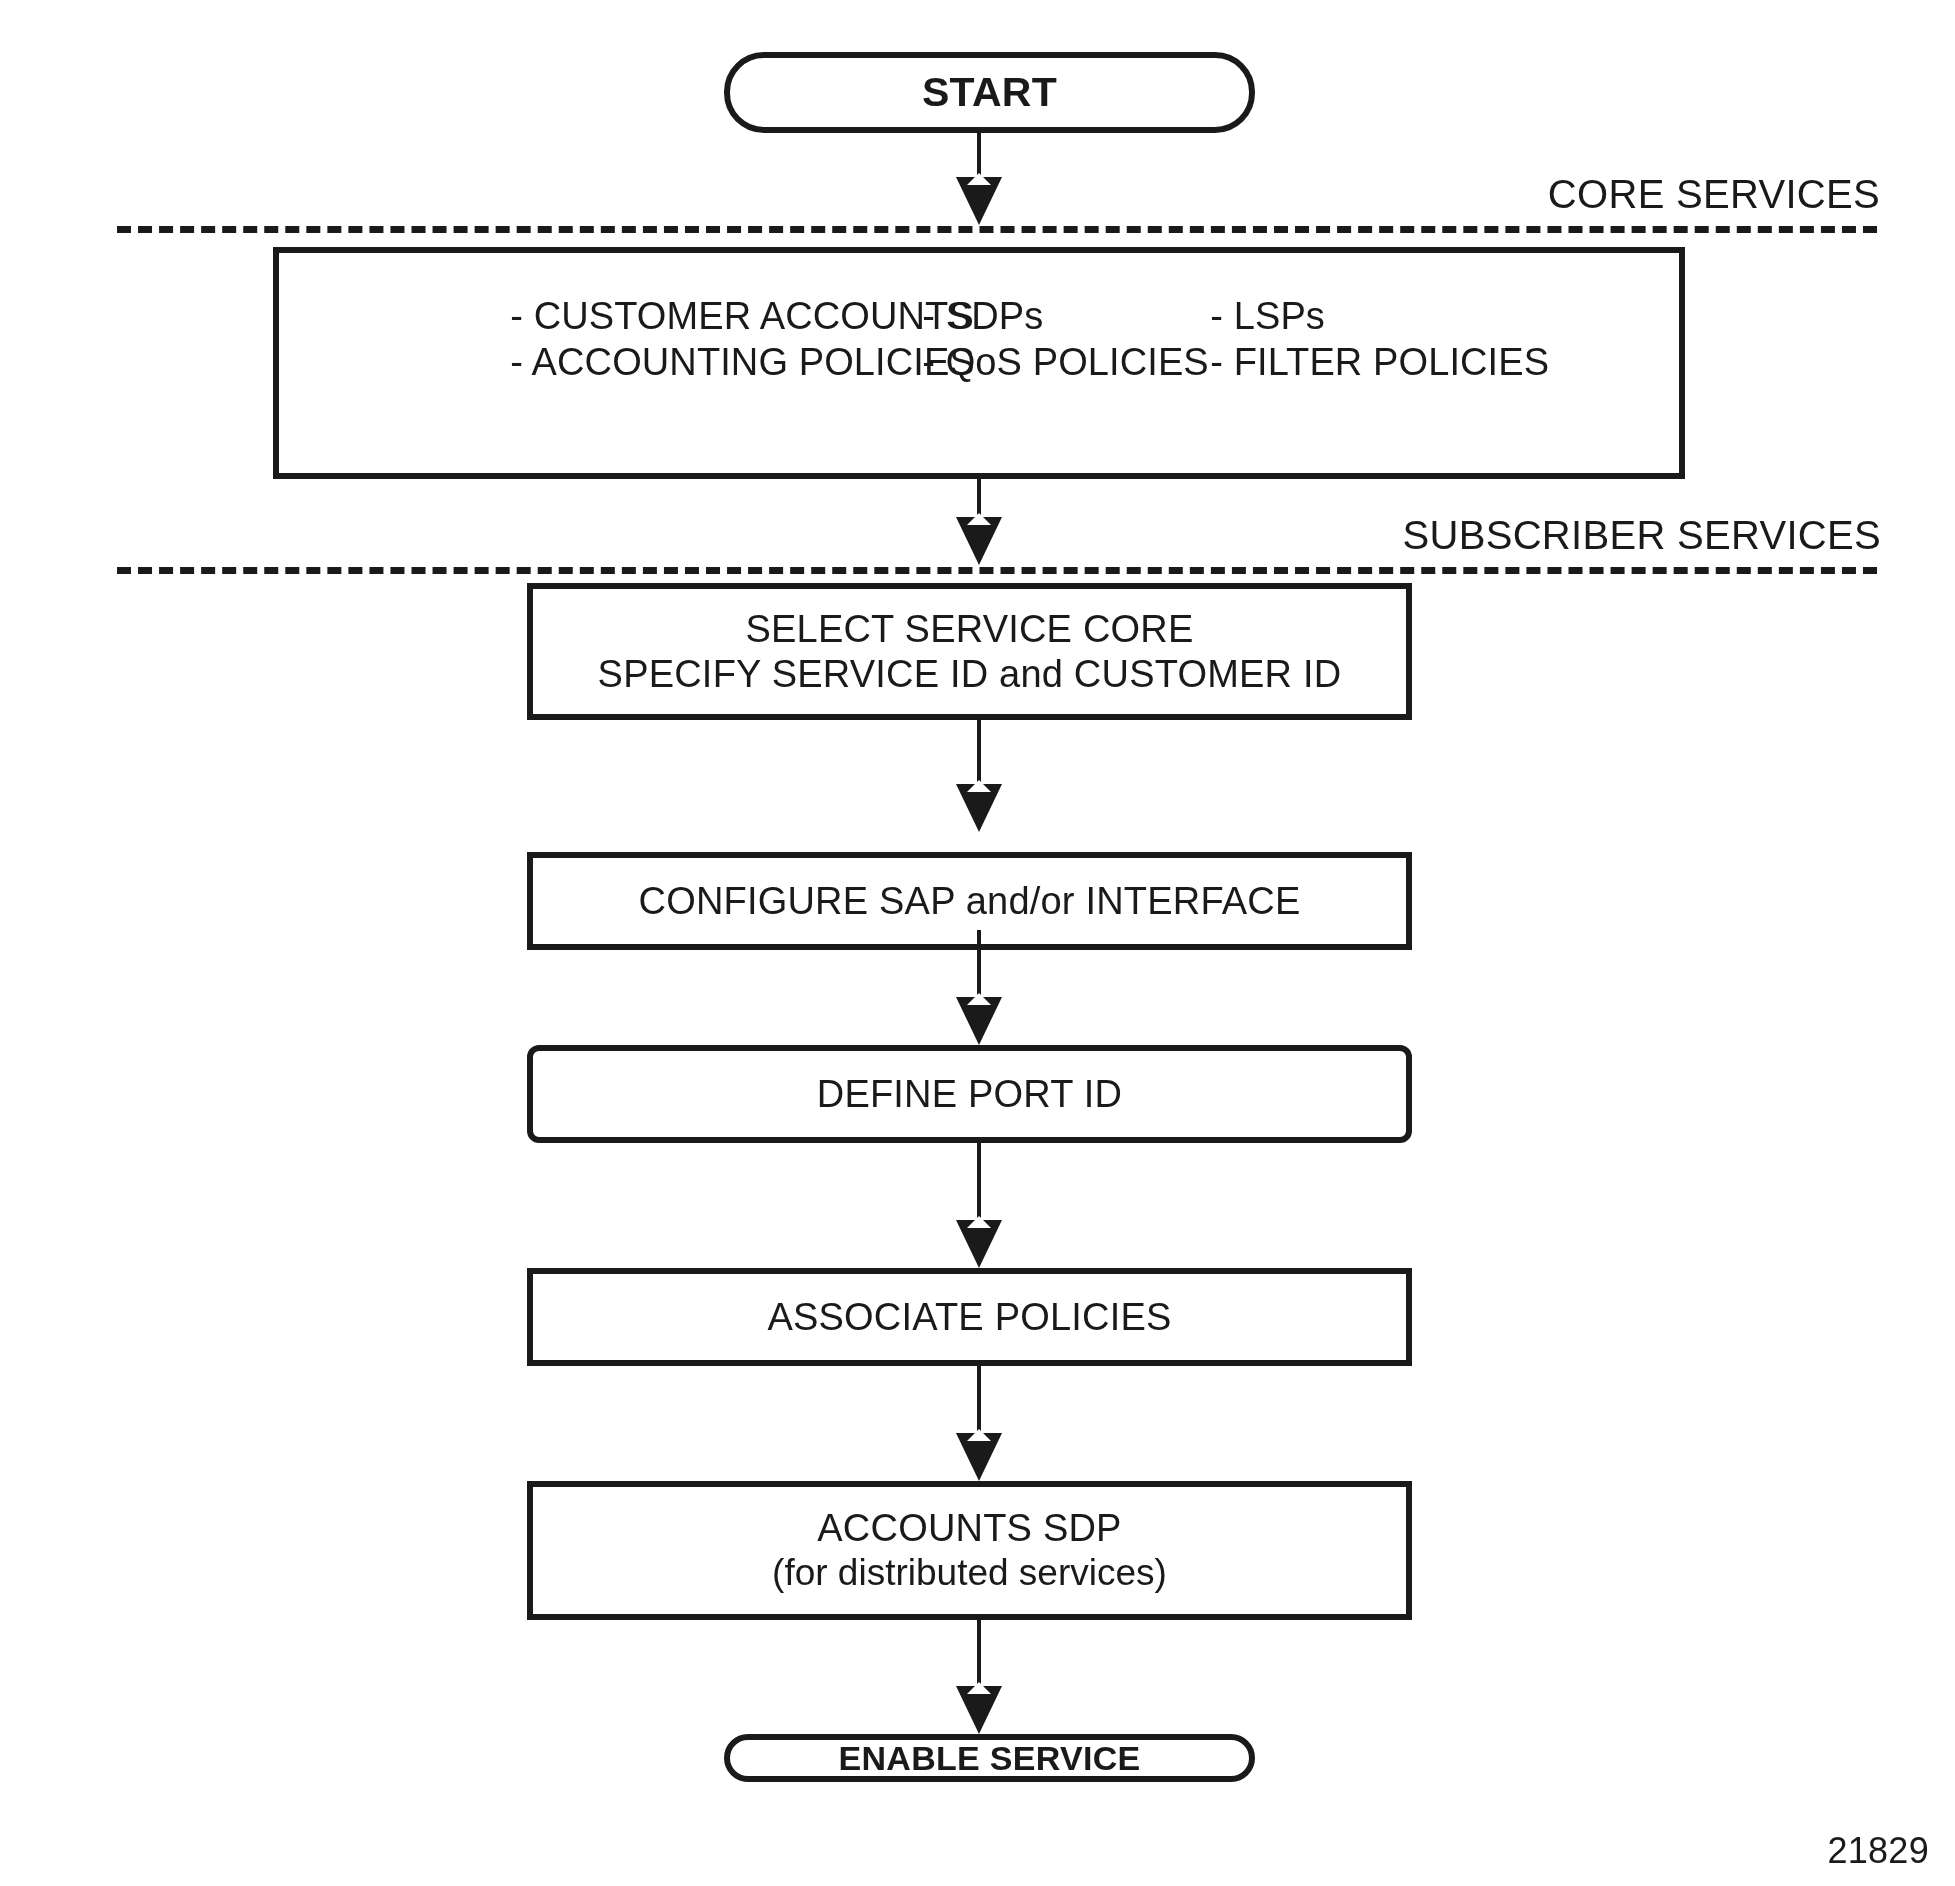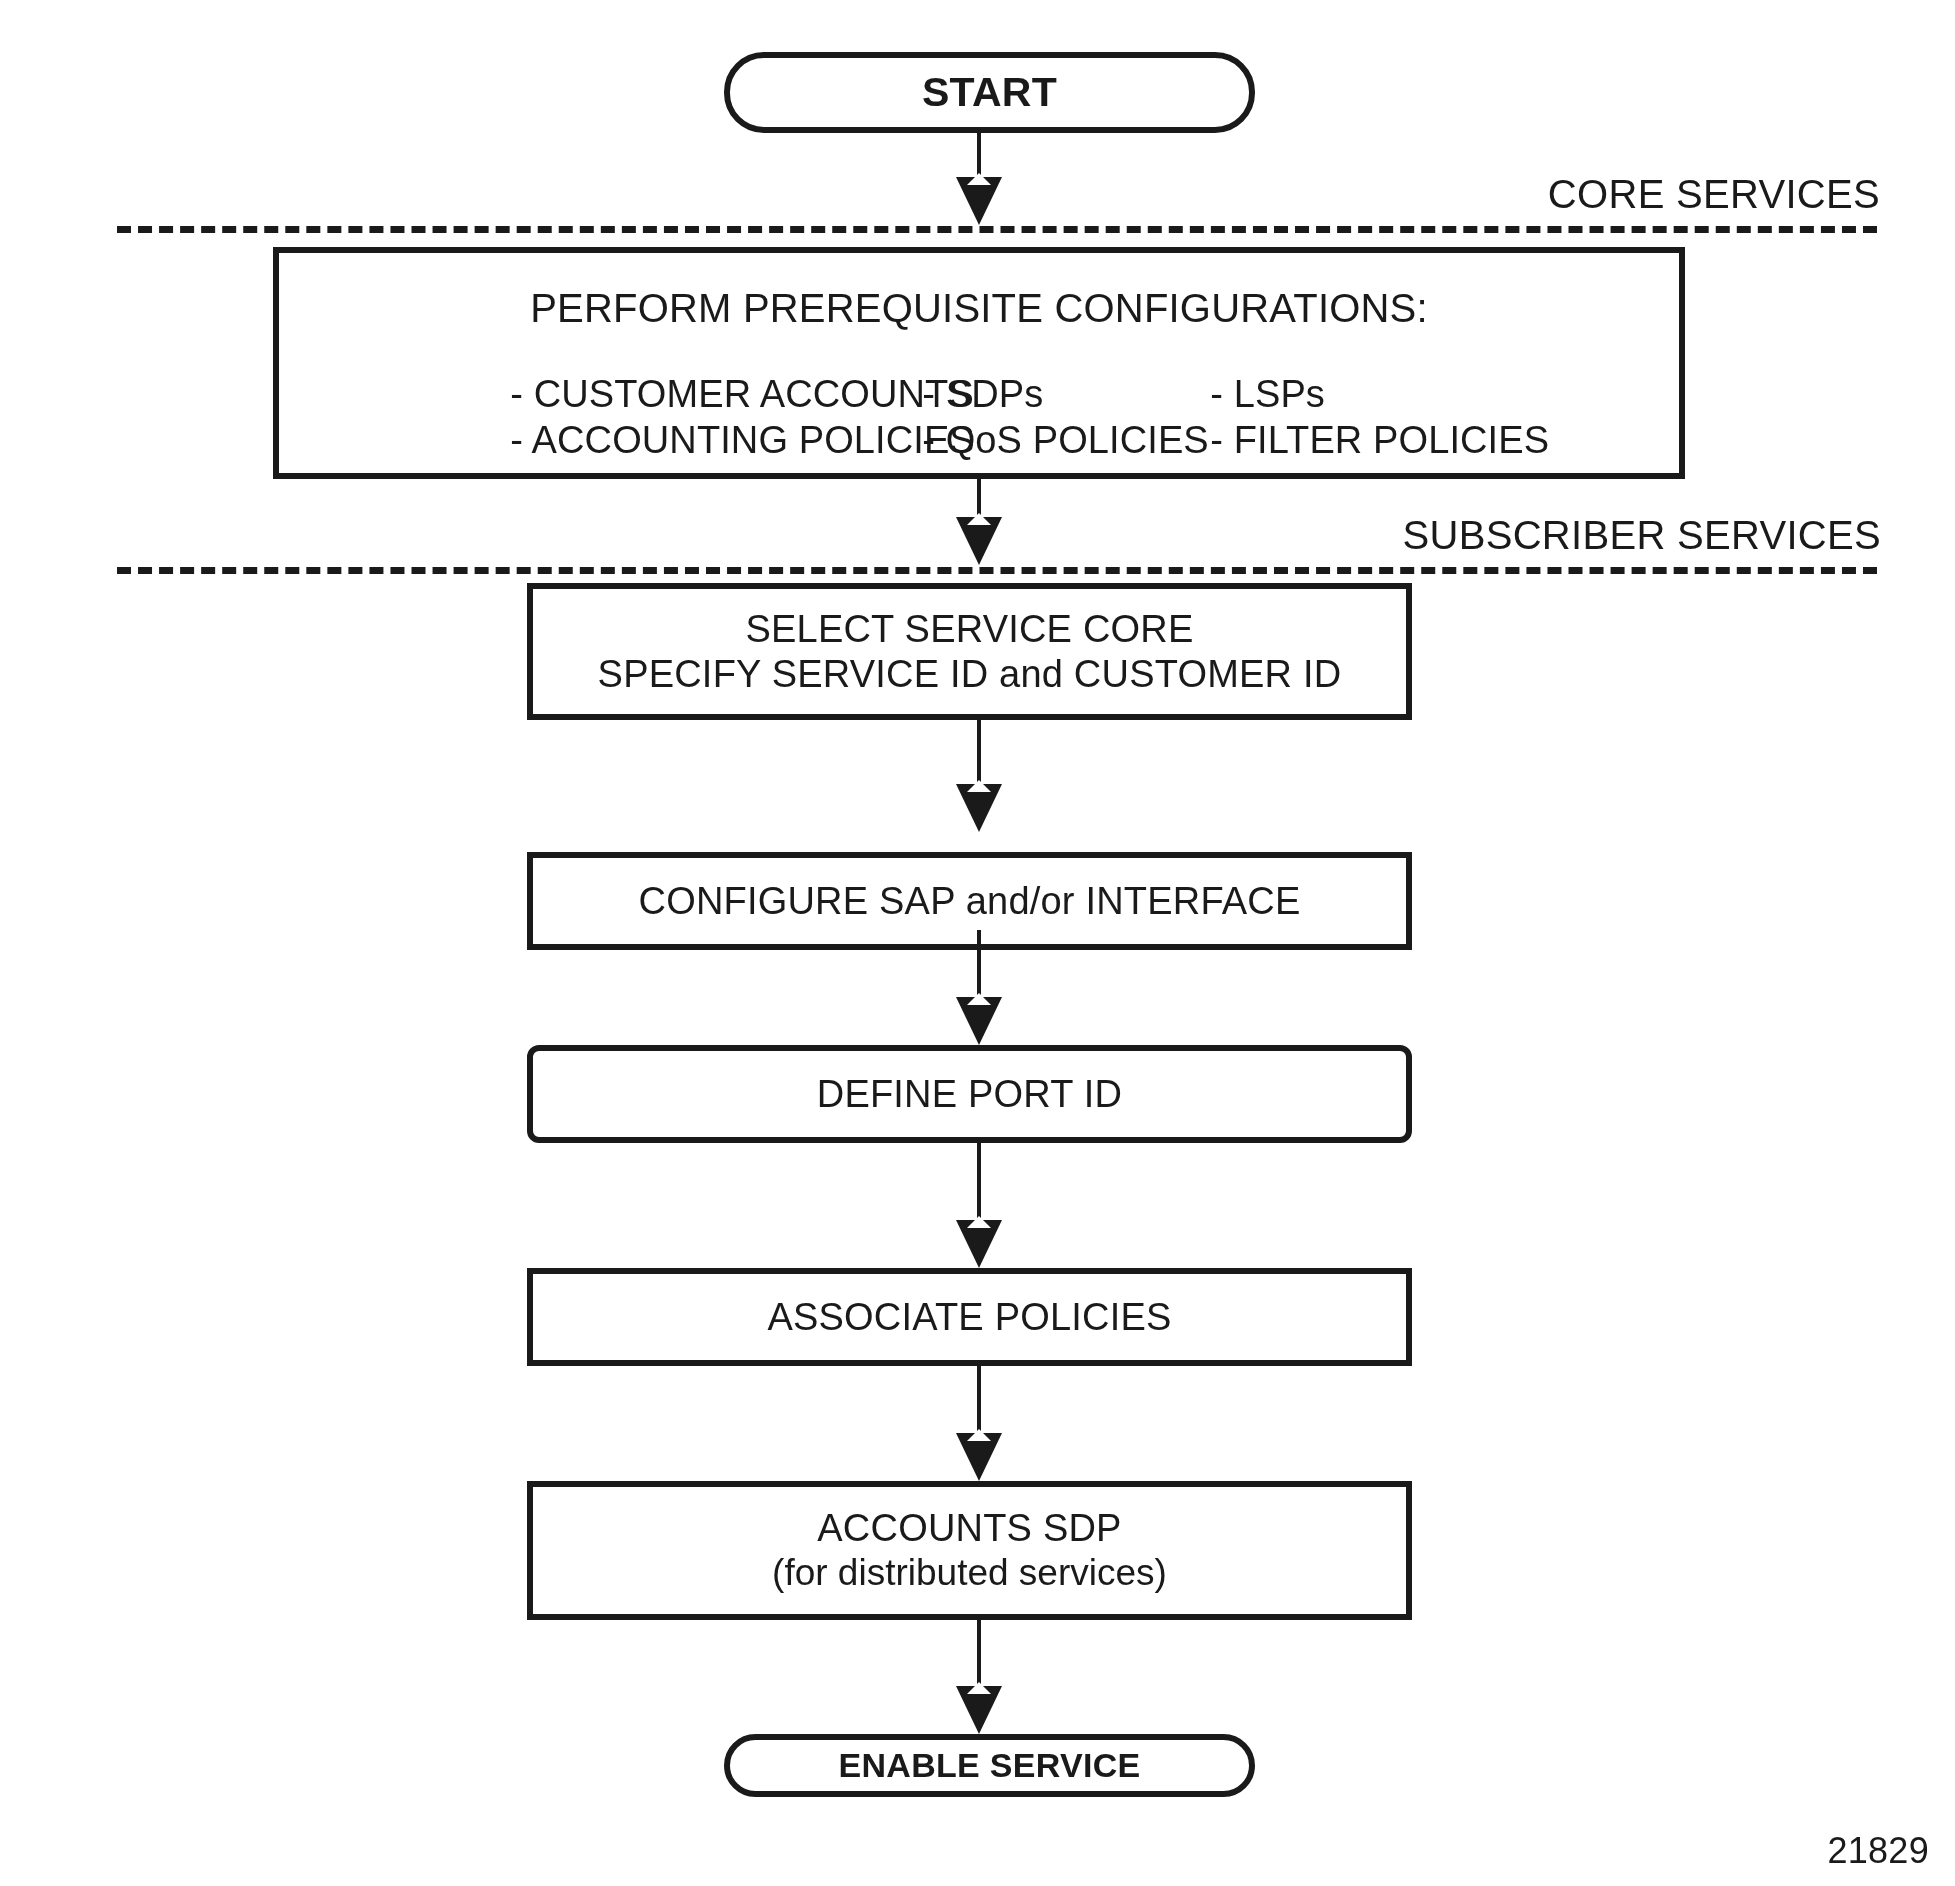--- a/index.html
+++ b/index.html
@@ -43,21 +43,21 @@
     width: 531px;
     height: 81px;
     border-radius: 40px;
   }
   #start-node .term-label { font-size: 41px; }
 
   #enable-node {
     left: 724px;
     top: 1734px;
     width: 531px;
-    height: 63px;
+    height: 48px;
     border-radius: 32px;
   }
   #enable-node .term-label { font-size: 34px; }
 
   
   .lane-divider {
     position: absolute;
     height: 0;
     border-top: 7.5px dashed #1a1a1a;
   }
@@ -196,21 +196,20 @@
     <span class="term-label">START</span>
   </div>
 
   <div class="connector" id="conn-1"></div>
   <div class="arrowhead" id="head-1"></div>
 
   <div class="lane-label" id="core-lane-label">CORE SERVICES</div>
   <div class="lane-divider" id="core-divider"></div>
 
   <div class="process" id="prereq-node">
-    <div id="prereq-title">PERFORM PREREQUISITE CONFIGURATIONS:</div>
     <div id="prereq-columns">
       <div class="prereq-col" id="prereq-col-0">
         <div class="bullet-row">- CUSTOMER ACCOUNTS</div>
         <div class="bullet-row">- ACCOUNTING POLICIES</div>
       </div>
       <div class="prereq-col" id="prereq-col-1">
         <div class="bullet-row">- SDPs</div>
         <div class="bullet-row">- QoS POLICIES</div>
       </div>
       <div class="prereq-col" id="prereq-col-2">

